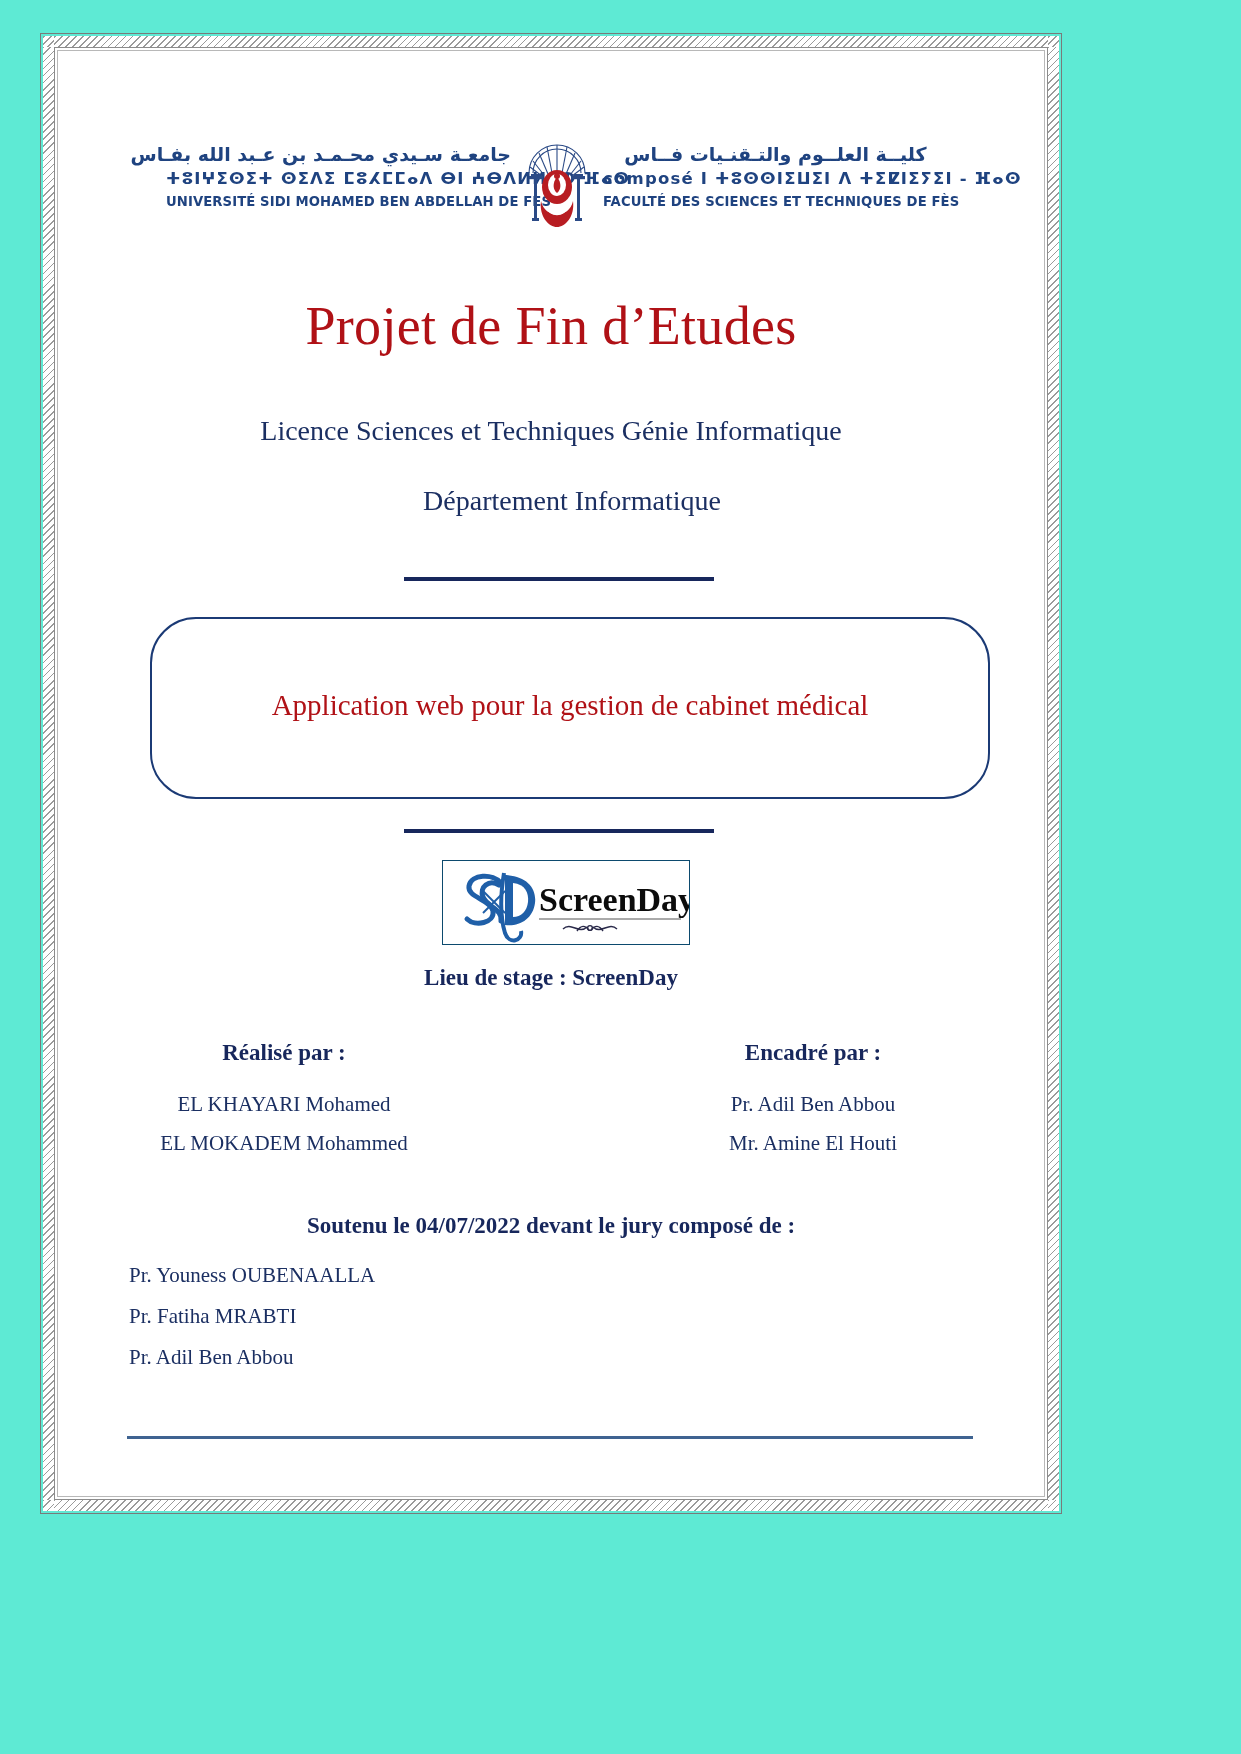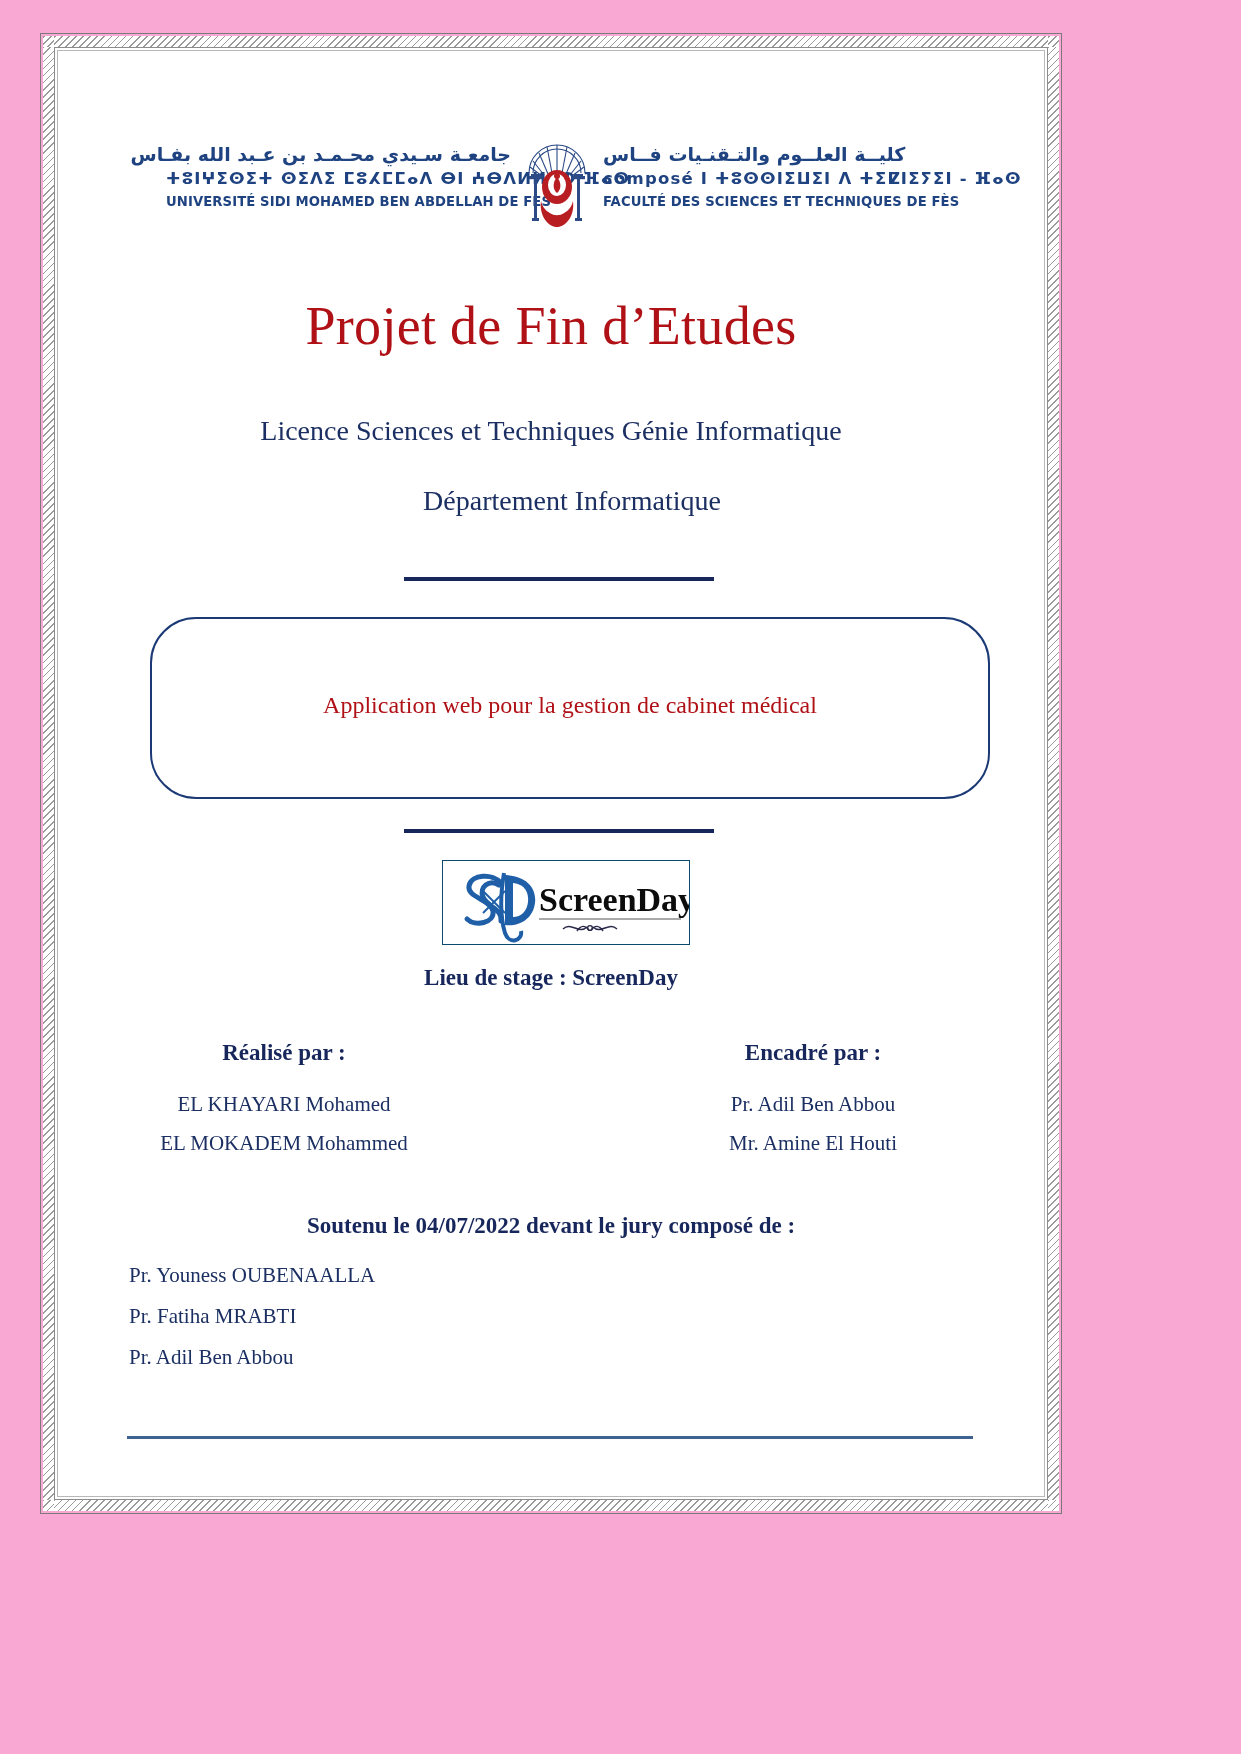--- a/index.html
+++ b/index.html
@@ -7,21 +7,21 @@
     padding: 0;
     background: #ffffff;
   }
   body {
     font-family: "Liberation Serif", serif;
   }
   .page {
     position: relative;
     width: 1241px;
     height: 1754px;
-    background: #f9a8d4;
+    background: #5eead4;
     overflow: hidden;
     box-sizing: border-box;
   }
 
   
   .frame-outer {
     position: absolute;
     left: 40px;
     top: 33px;
     width: 1022px;
@@ -85,21 +85,21 @@
     gap: 8px;
   }
   .uni-block {
     color: #1f4380;
     font-family: "DejaVu Sans", sans-serif;
     text-align: center;
     line-height: 1.22;
     padding-top: 10px;
   }
   .uni-block.left { text-align: right; width: 345px; }
-  .uni-block.right { text-align: left; width: 345px; }
+  .uni-block.right { text-align: center; width: 345px; }
   .uni-ar {
     font-size: 19px;
     font-weight: bold;
     letter-spacing: 0.5px;
     white-space: nowrap;
     direction: rtl;
   }
   .uni-tif {
     font-size: 16.5px;
     font-weight: bold;
@@ -174,21 +174,21 @@
     height: 182px;
     border: 2px solid #1b3a75;
     border-radius: 46px;
     box-sizing: border-box;
     display: flex;
     align-items: center;
     justify-content: center;
   }
   .project-title {
     color: #b01116;
-    font-size: 24px;
+    font-size: 29px;
     text-align: center;
     padding: 0 20px;
     margin-top: -6px;
   }
 
   
   .logo-box {
     position: absolute;
     left: 385px;
     top: 810px;

